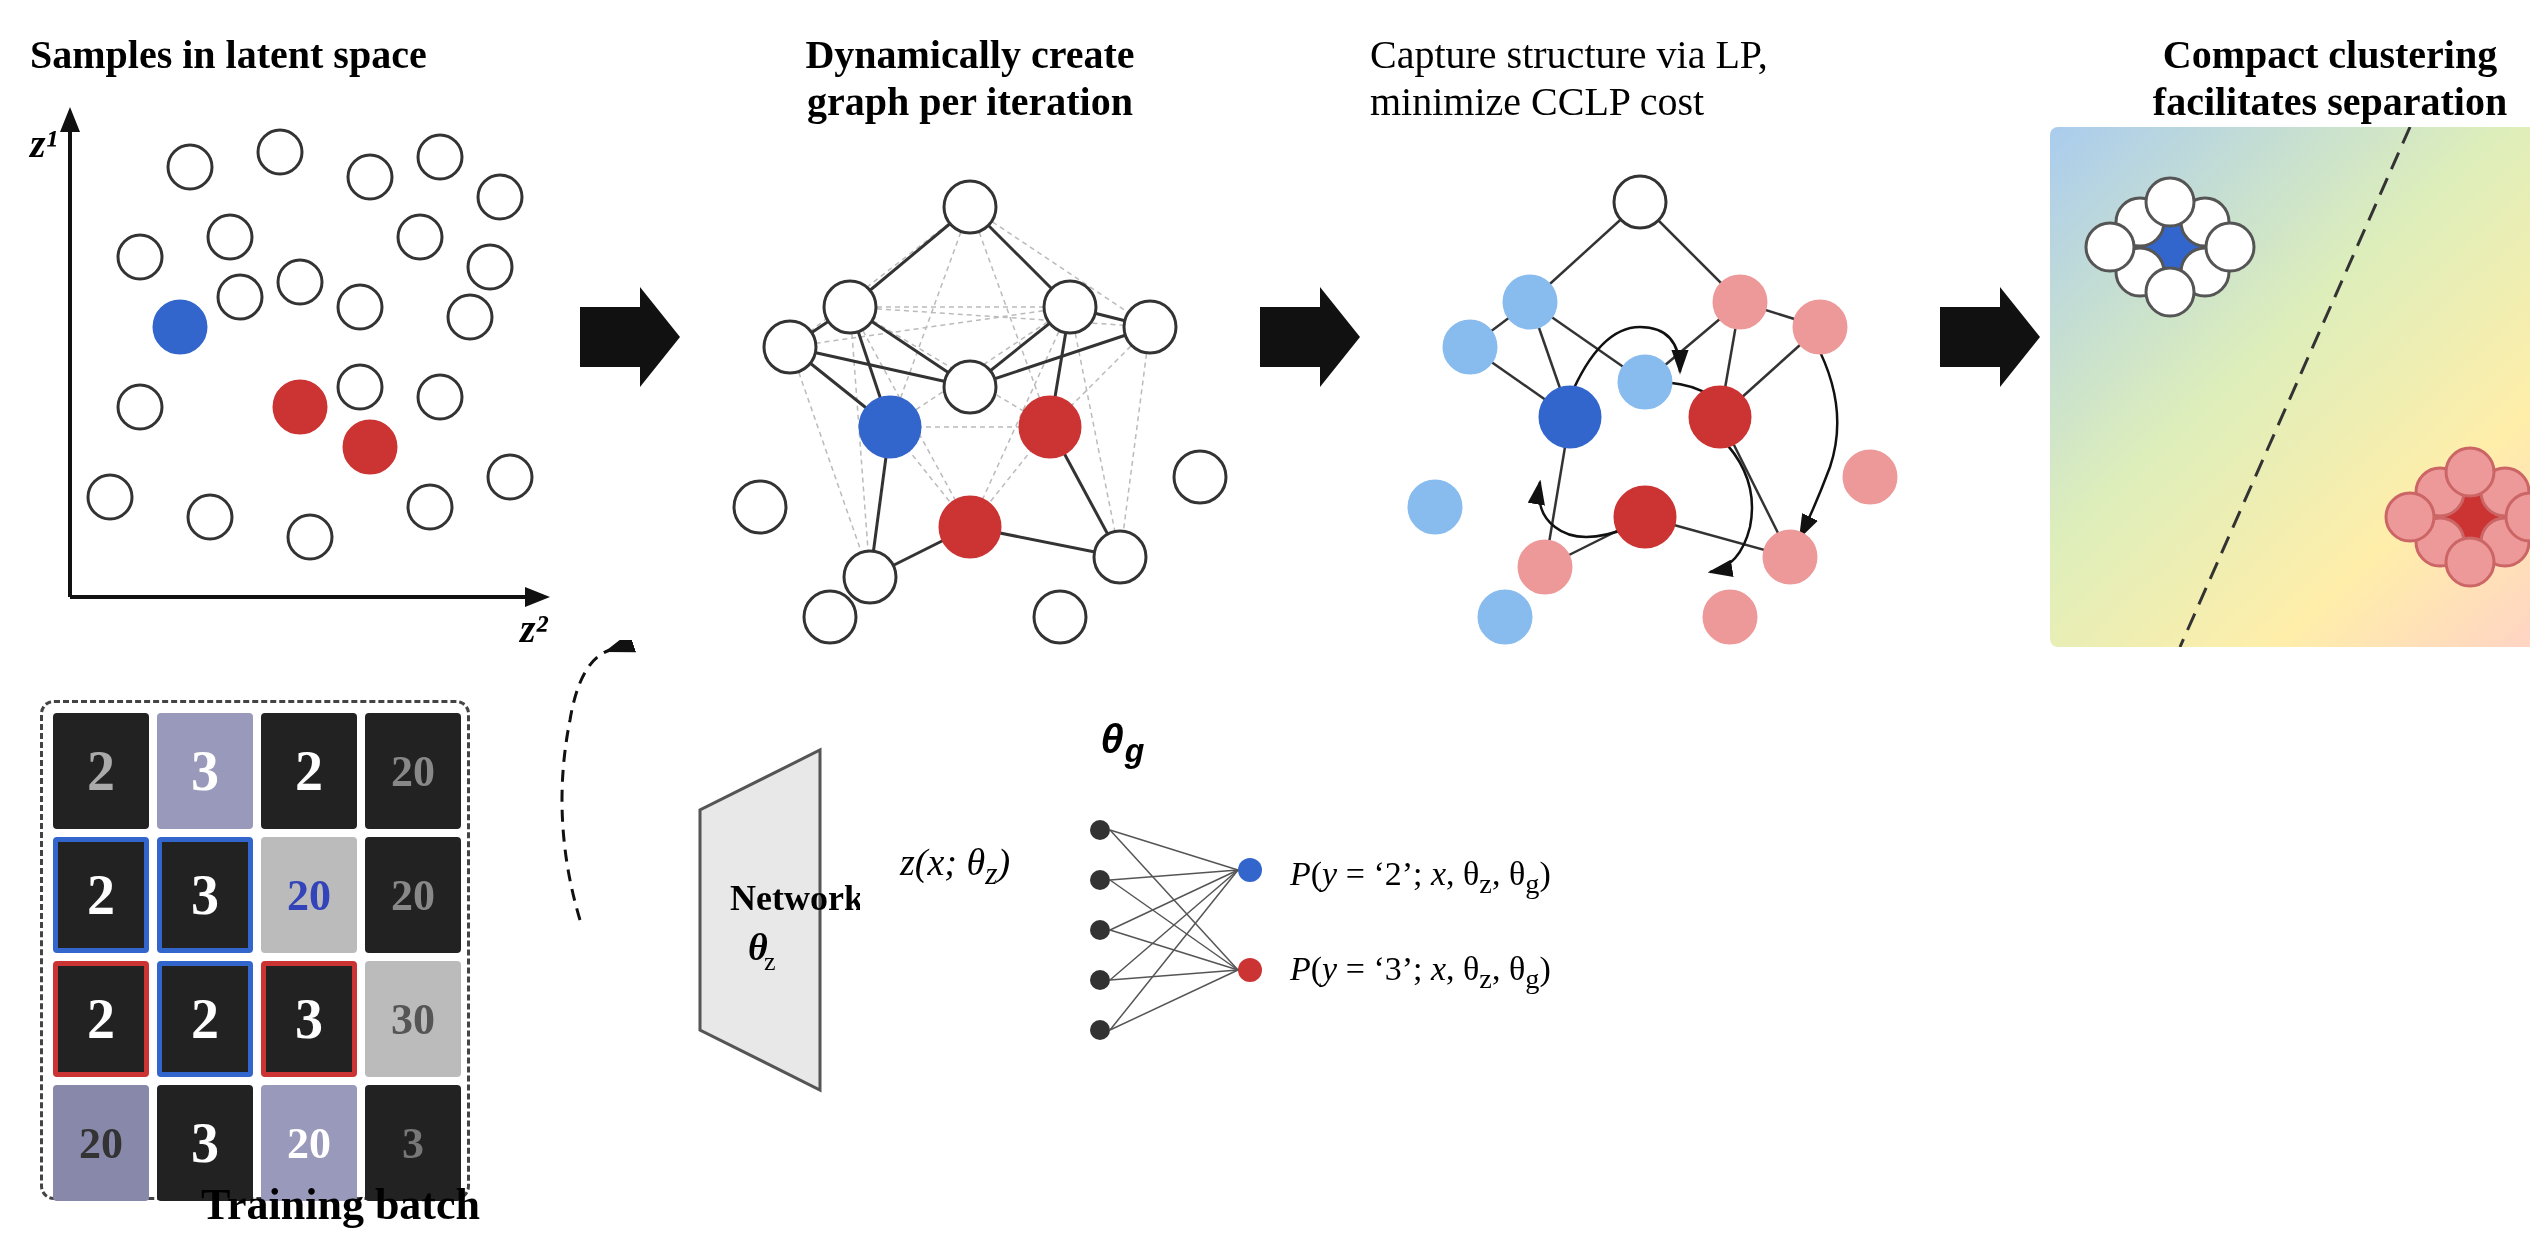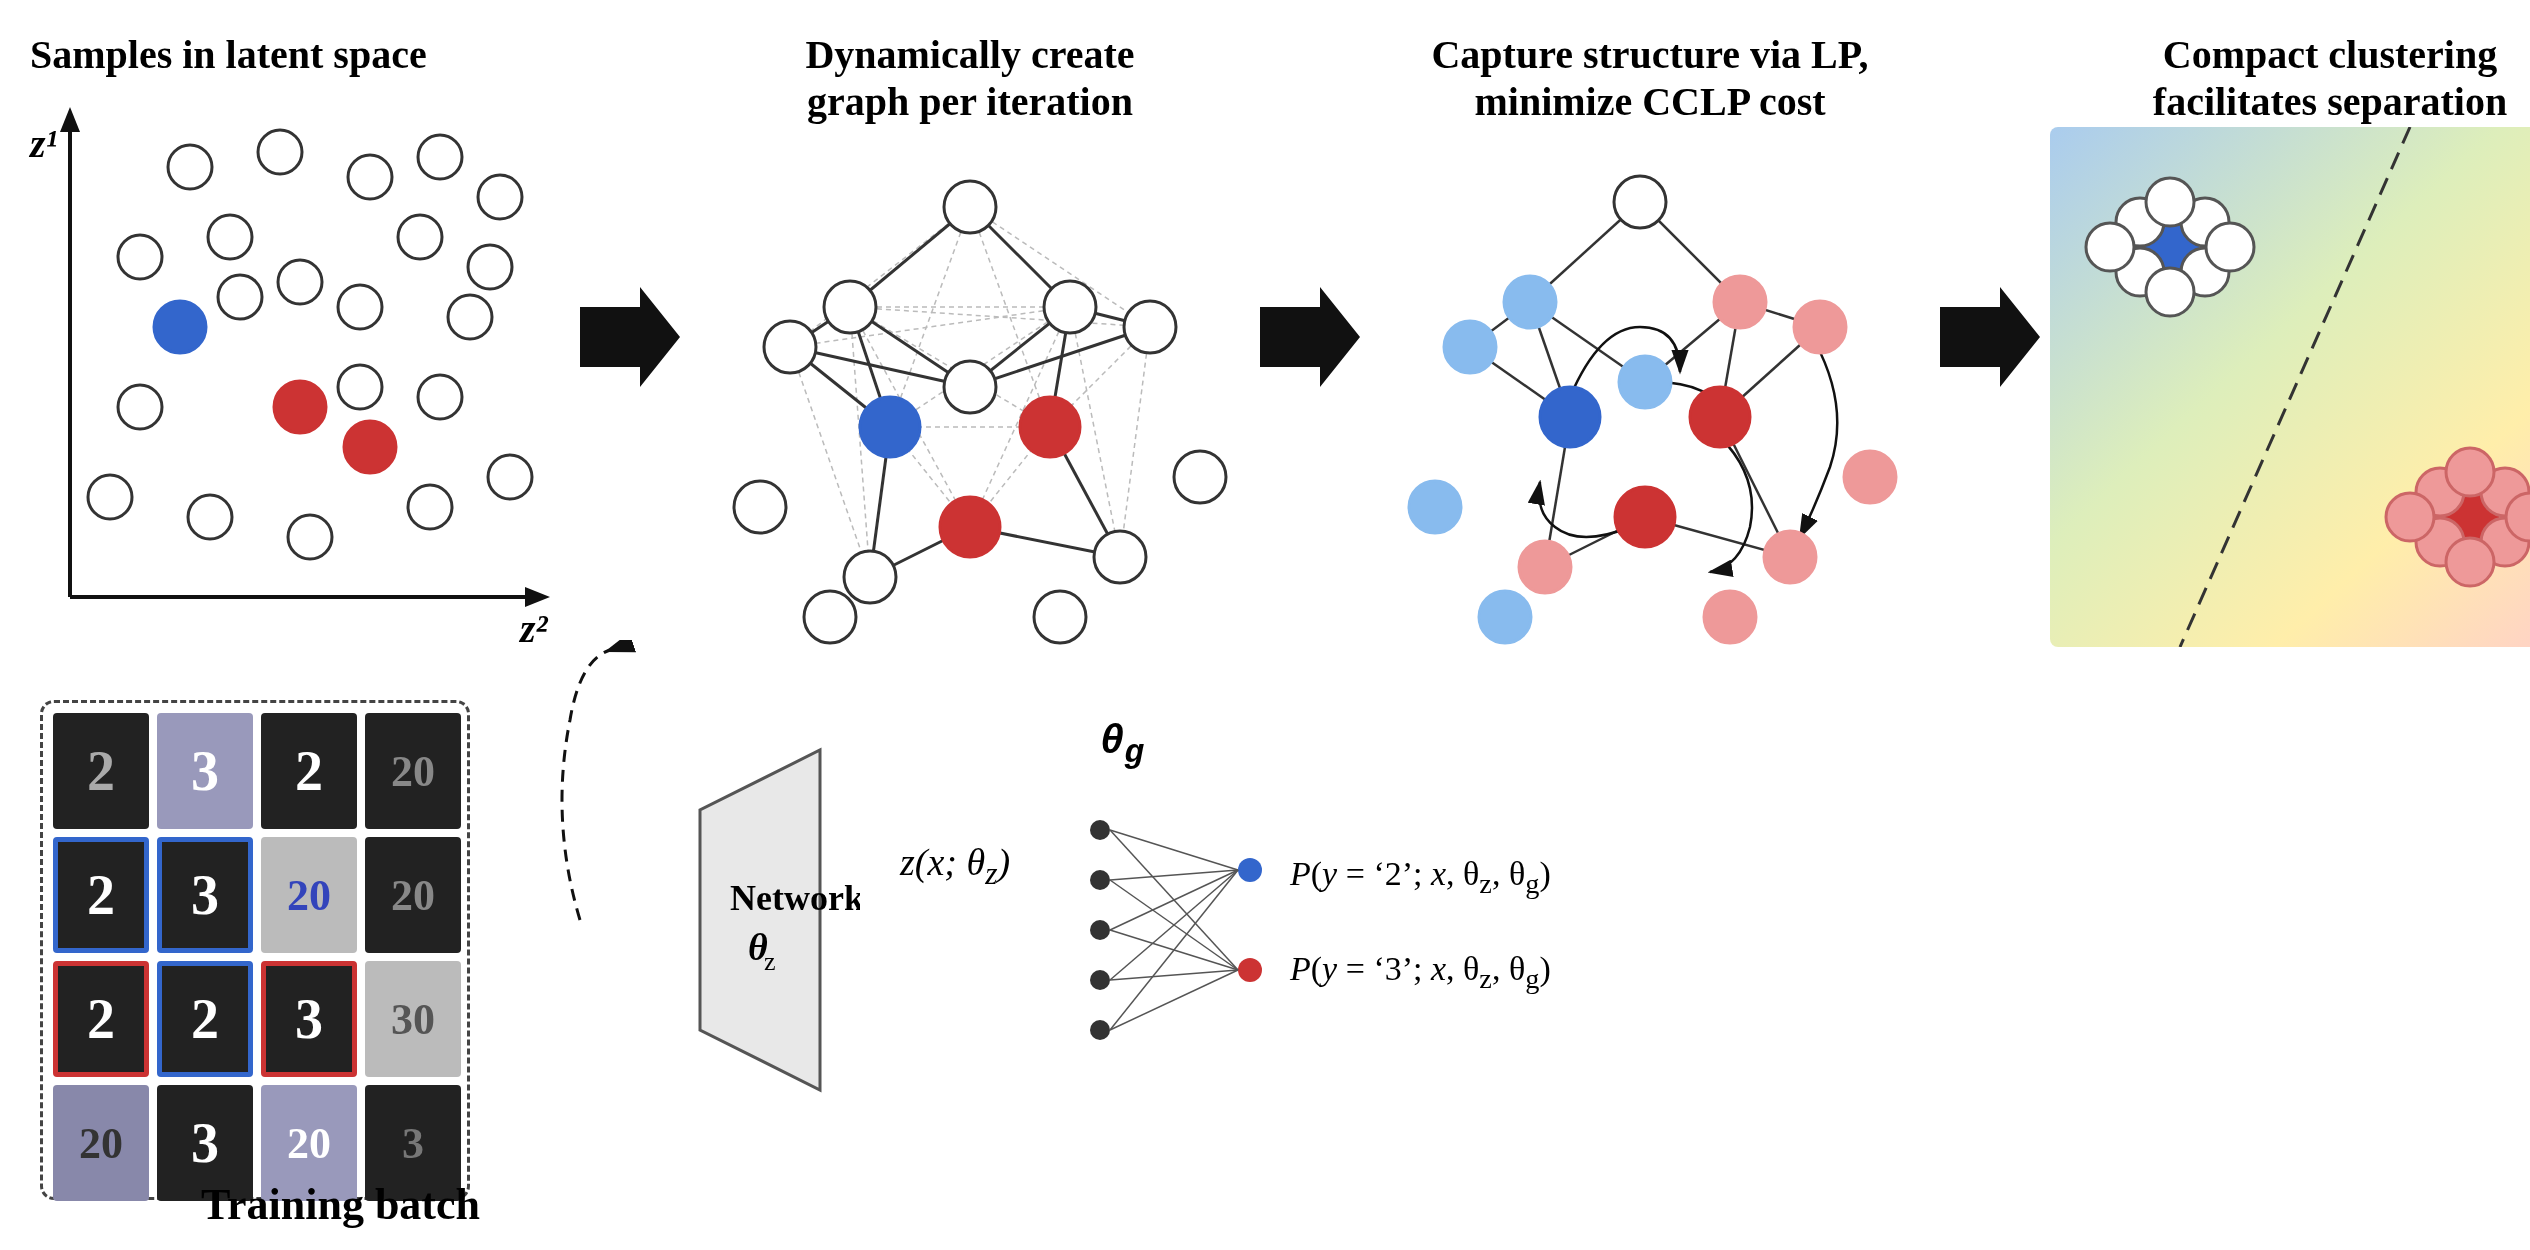--- a/index.html
+++ b/index.html
@@ -309,21 +309,21 @@
       </svg>
     </div>
 
     <div class="big-arrow" style="width:100px;height:620px;flex-shrink:0;">
       <svg width="100" height="100" viewBox="0 0 100 100">
         <polygon points="0,20 60,20 60,0 100,50 60,100 60,80 0,80" fill="#111"></polygon>
       </svg>
     </div>
 
     <div id="panel3">
-      <div class="caption" style="font-size:40px;font-weight:bold;text-align:center;width:560px;top:4px;left:10px;position:absolute;">
+      <div class="caption" style="font-size:40px;font-weight:normal;text-align:left;width:560px;top:4px;left:10px;position:absolute;">
         <span>Capture structure via LP,</span><br>
         <span>minimize CCLP cost</span>
       </div>
       <svg width="560" height="530" style="position:absolute;top:100px;left:10px;">
 
         <defs>
           <marker id="arrowhead" markerWidth="10" markerHeight="7" refX="9" refY="3.5" orient="auto">
             <polygon points="0 0, 10 3.5, 0 7" fill="#111"></polygon>
           </marker>
         </defs>

